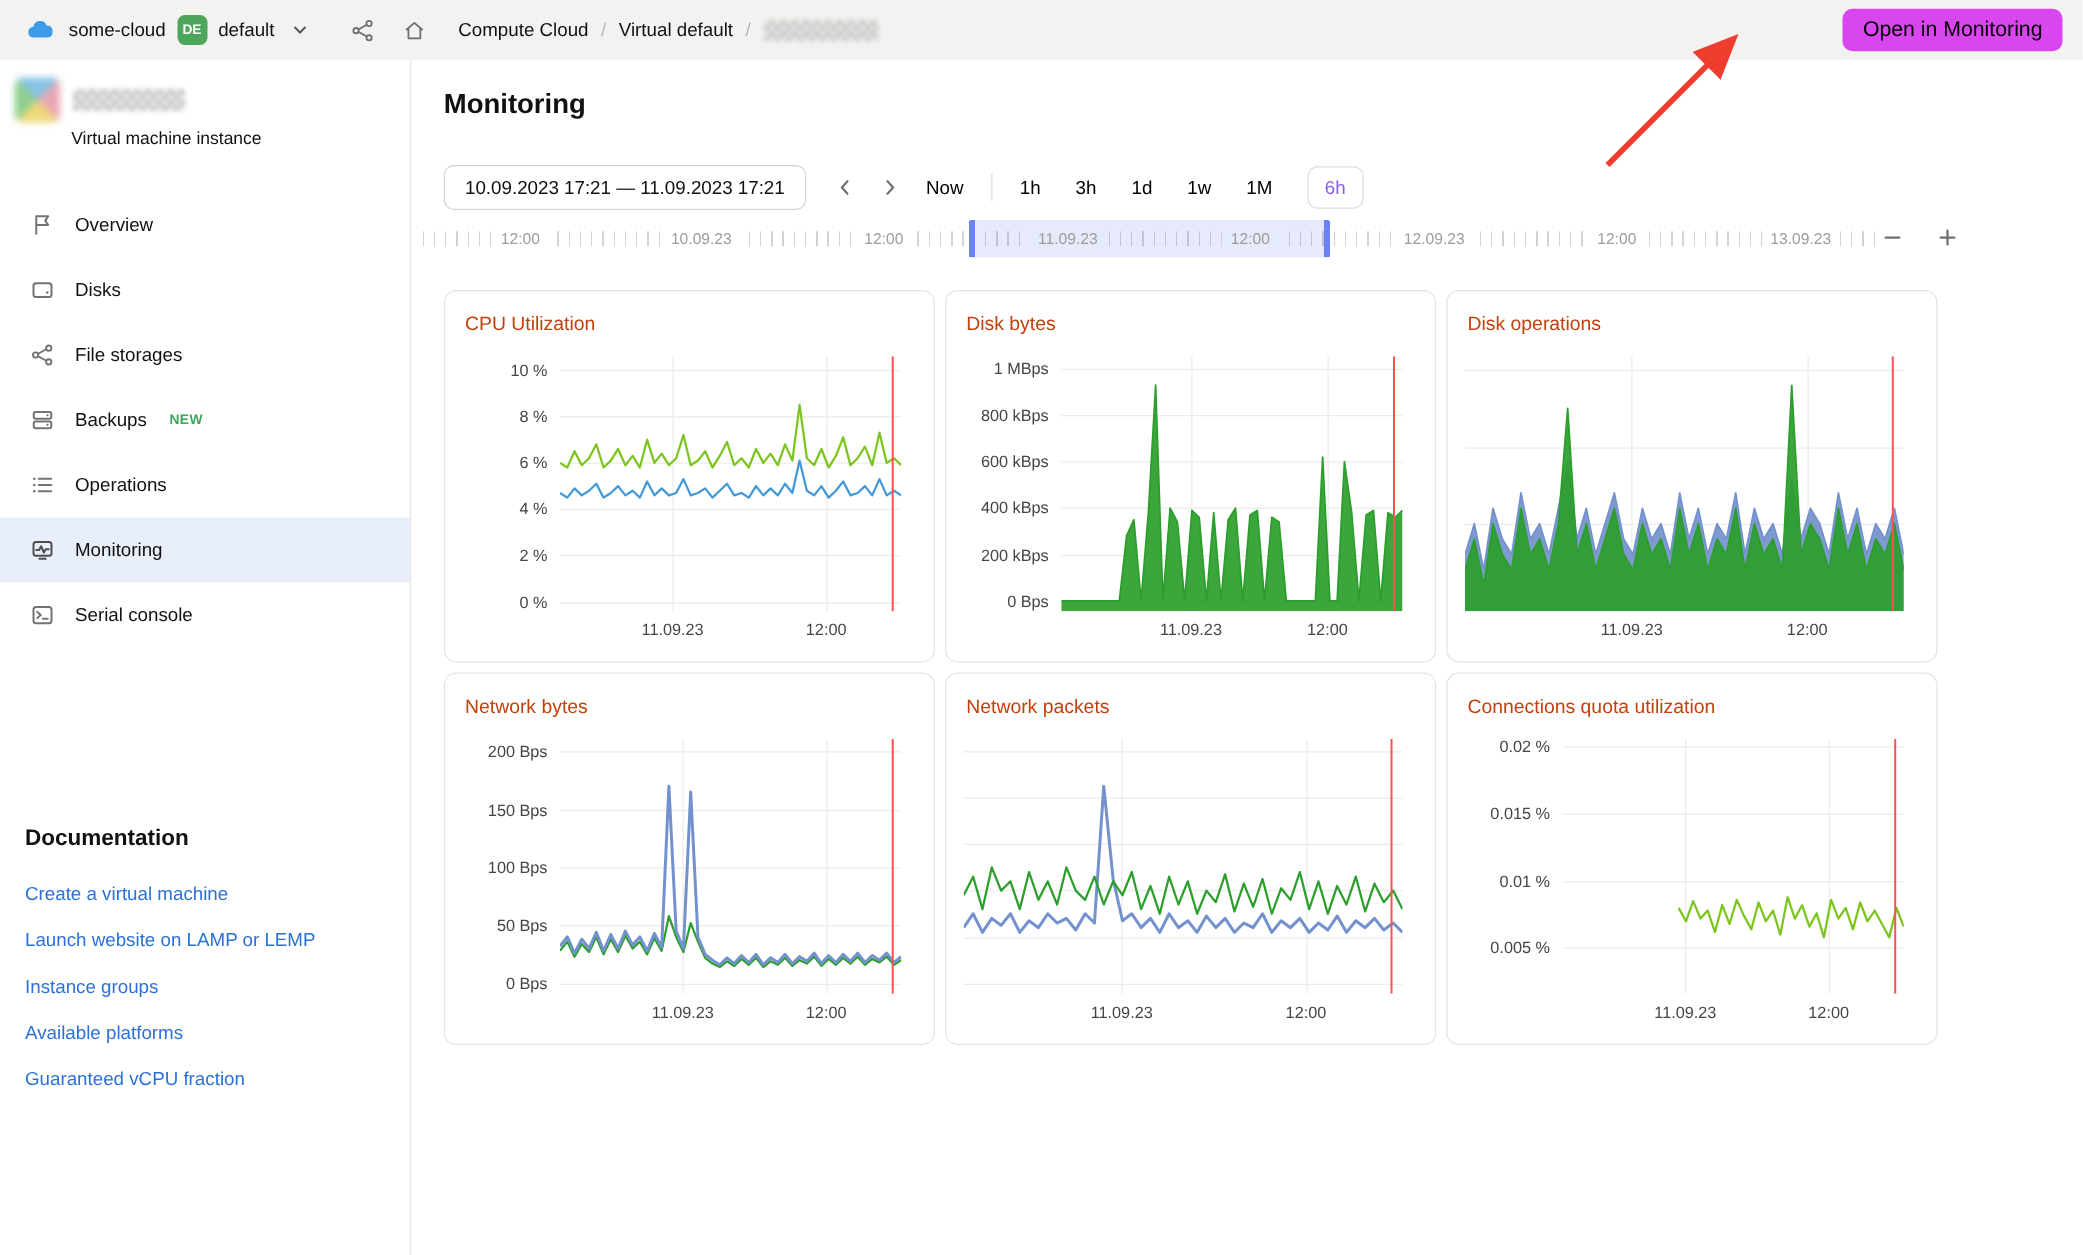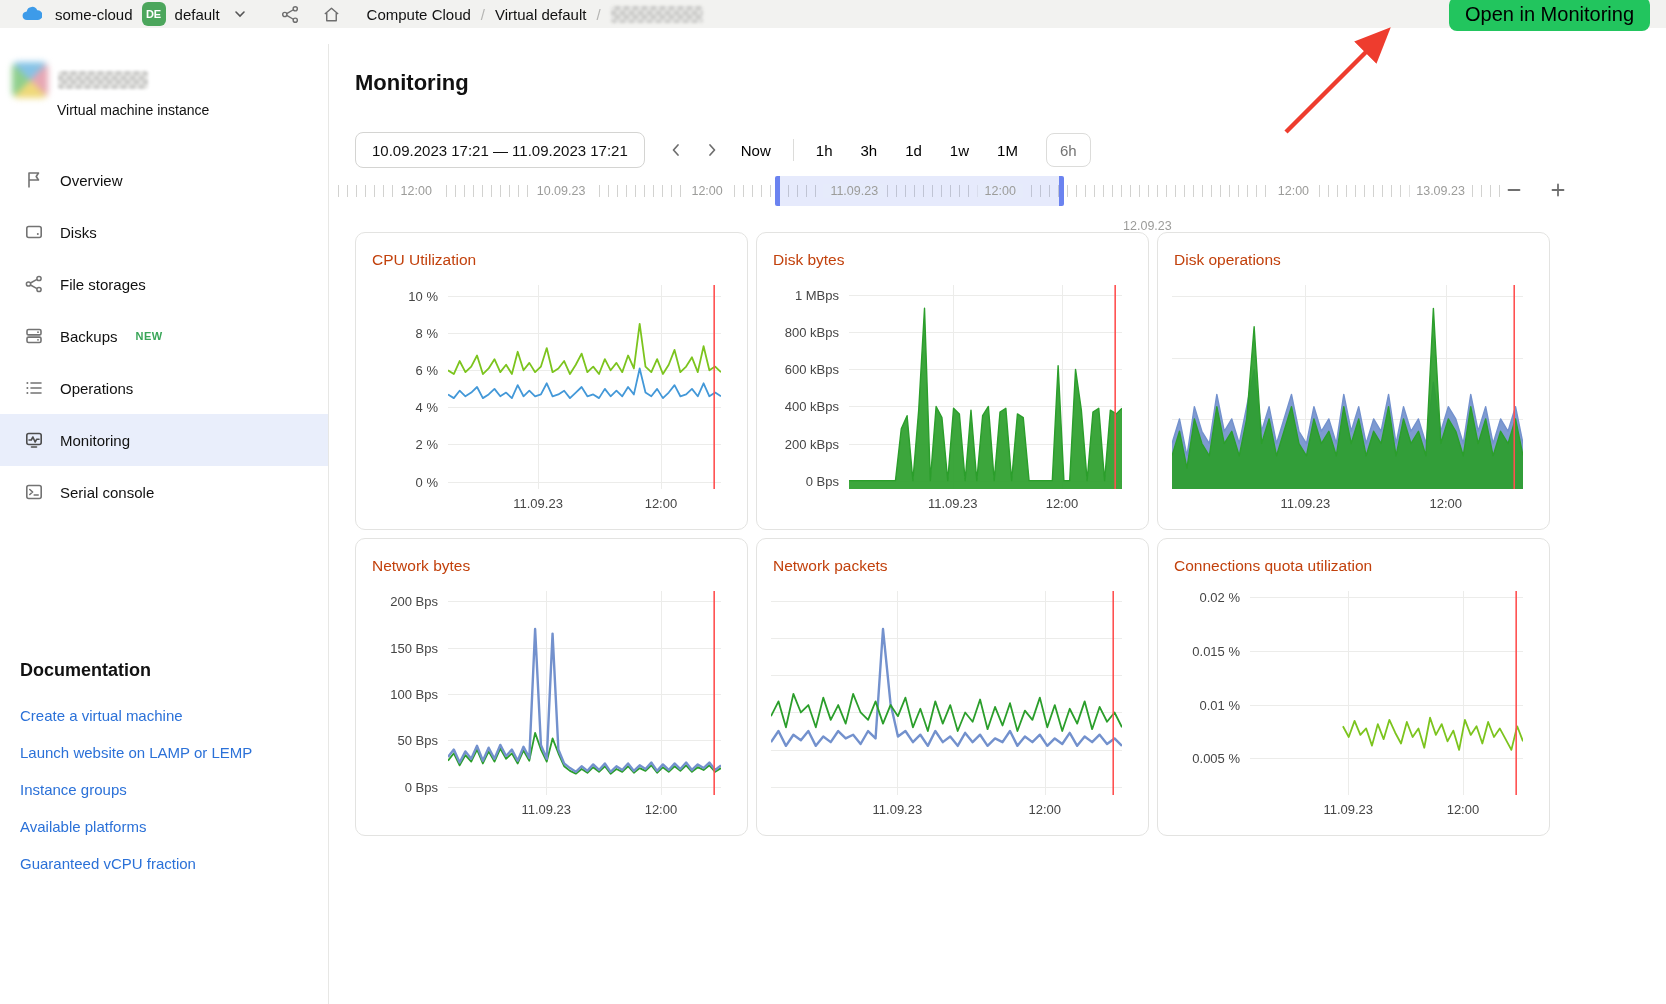--- a/index.html
+++ b/index.html
@@ -1,37 +1,37 @@
 <!DOCTYPE html>
 <html><head>
 <meta charset="utf-8">
 <style>
   * { box-sizing: border-box; margin: 0; padding: 0; }
   html,body { width:1666px; height:1004px; overflow:hidden; background:#fff;
     font-family:"Liberation Sans","DejaVu Sans",sans-serif; color:#111; }
 
   
-  .topbar { position:absolute; left:0; top:0; width:1666px; height:28px;
+  .topbar { position:absolute; left:0; top:0; width:1666px; height:48px;
     background:#f2f2f0; display:flex; align-items:center; padding:0 16px; z-index:5; }
   .brand-group { display:flex; align-items:center; gap:9px; }
   .brand-name { font-size:15px; }
   .org-badge { width:24px; height:24px; border-radius:6px; background:#4ca65c; color:#fff;
     font-size:11px; font-weight:bold; display:flex; align-items:center; justify-content:center; }
   .folder-name { font-size:15px; }
   .icon-btn { background:none; border:none; cursor:pointer; display:flex; align-items:center;
     justify-content:center; padding:4px; }
   .topbar-icons { display:flex; align-items:center; gap:14px; margin-left:26px; }
   .breadcrumb { display:flex; align-items:center; gap:10px; margin-left:22px; font-size:15px; }
   .crumb { color:#111; text-decoration:none; }
   .crumb-sep { color:#b5b5b3; }
   .redacted { background:repeating-conic-gradient(#c9c9c7 0% 25%, #e4e4e2 0% 50%) 0 0/9px 9px;
     filter:blur(1.6px); border-radius:3px; }
   .crumb-redacted { width:92px; height:17px; }
   .open-monitoring-btn { margin-left:auto; height:34px; padding:0 16px; border:none;
-    border-radius:8px; background:#22c55e; font-size:20px; font-family:inherit; cursor:pointer; }
+    border-radius:8px; background:#d946ef; font-size:17px; font-family:inherit; cursor:pointer; }
 
   
   .annotation-arrow { position:absolute; left:1268px; top:18px; width:150px; height:125px;
     z-index:9; pointer-events:none; }
 
   
   .sidebar { position:absolute; left:0; top:44px; width:329px; bottom:0; background:#fff;
     border-right:1px solid #e7e7e5; }
   .vm-header { padding:18px 16px 0 12px; }
   .vm-avatar-row { display:flex; align-items:center; gap:10px; }
@@ -60,21 +60,21 @@
     padding:0 16px; font-size:15px; display:flex; align-items:center; cursor:pointer; }
   .chev-btn { width:30px; height:30px; margin-left:6px; border:none; background:none;
     cursor:pointer; display:flex; align-items:center; justify-content:center; }
   .chev-btn:first-of-type { margin-left:16px; }
   .now-btn { margin-left:14px; font-size:15px; background:none; border:none; cursor:pointer;
     font-family:inherit; }
   .ctrl-divider { width:1px; height:22px; background:#dcdcda; margin:0 22px; }
   .range-btn { font-size:15px; background:none; border:none; cursor:pointer; font-family:inherit;
     margin-right:28px; }
   .custom-range { height:34px; padding:0 13px; border:1px solid #dcdcda; border-radius:8px;
-    background:#fff; color:#737373; font-size:15px; display:flex; align-items:center; cursor:pointer; }
+    background:#fff; color:#8b5cf6; font-size:15px; display:flex; align-items:center; cursor:pointer; }
 
   
   .timeline { position:absolute; left:8px; right:160px; top:132px; height:30px; }
   .ruler-ticks { position:absolute; left:0; right:0; top:9px; height:12px;
     background:repeating-linear-gradient(to right,#d2d2d0 0,#d2d2d0 1px,transparent 1px,transparent 9px); }
   .ruler-selection { position:absolute; top:0; bottom:0; background:rgba(99,125,236,0.16);
     border-left:5px solid #6b83f0; border-right:5px solid #6b83f0; border-radius:2px; cursor:grab; }
   .ruler-label { position:absolute; top:50%; transform:translate(-50%,-50%); background:#fff;
     padding:0 7px; font-size:12.5px; color:#9c9c9a; white-space:nowrap; }
   .ruler-label.in-selection { background:#e6ebfb; }
@@ -271,21 +271,21 @@
 
   <div class="timeline">
     <div class="ruler-ticks"></div>
     <div style="position:absolute;inset:0;">
         <div class="ruler-selection" style="left: 37.4%; width: 24.8%;"></div>
         <span class="ruler-label" style="left: 6.7%;">12:00</span>
         <span class="ruler-label" style="left: 19.1%;">10.09.23</span>
         <span class="ruler-label" style="left: 31.6%;">12:00</span>
         <span class="ruler-label in-selection" style="left: 44.2%;">11.09.23</span>
         <span class="ruler-label in-selection" style="left: 56.7%;">12:00</span>
-        <span class="ruler-label" style="left: 69.3%; margin-top: 35px;">12.09.23</span>
+        <span class="ruler-label" style="left: 69.3%;">12.09.23</span>
         <span class="ruler-label" style="left: 81.8%;">12:00</span>
         <span class="ruler-label" style="left: 94.4%;">13.09.23</span>
       </div>
   </div>
   <div class="zoom">
     <button class="icon-btn">
       <svg width="16" height="16" viewBox="0 0 16 16">
           <path d="M2.5 8h11" stroke="#6f6f6f" stroke-width="1.8" stroke-linecap="round"></path>
         </svg>
     </button>

